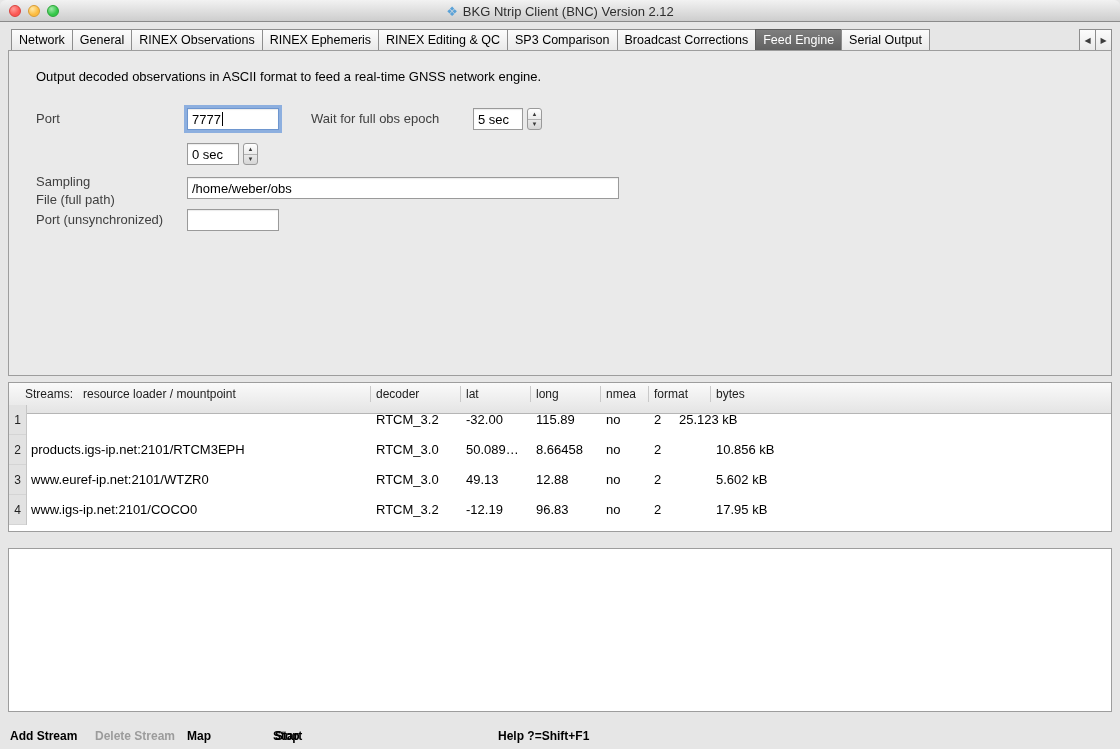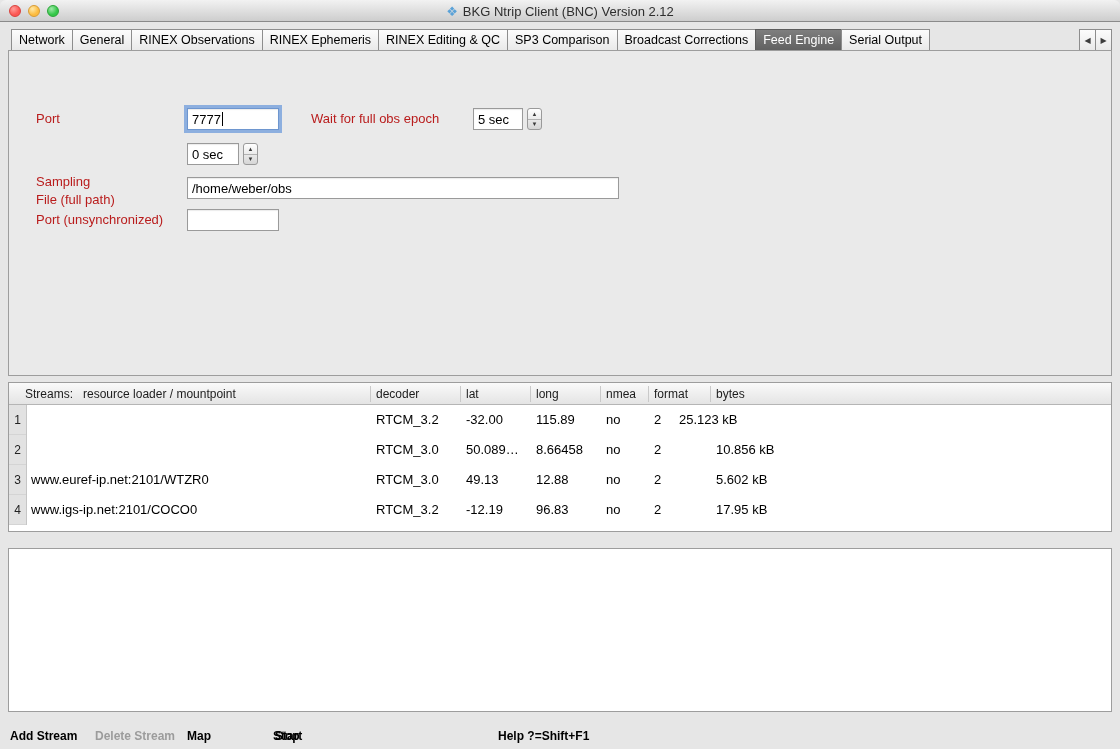--- a/index.html
+++ b/index.html
@@ -51,21 +51,21 @@
     background:linear-gradient(#fcfcfc,#e9e9e9);
     font-size:8px; color:#3c3c3c; display:flex; align-items:center; justify-content:center;
   }
 
   
   .pane {
     position:absolute; top:50px; left:8px; width:1104px; height:326px;
     border:1px solid #9d9d9d; background:#eaeaea;
   }
   .desc { position:absolute; left:27px; top:18px; font-size:13px; color:#000; }
-  .lbl  { position:absolute; font-size:13px; color:#b91c1c; height:22px; line-height:22px; }
+  .lbl  { position:absolute; font-size:13px; color:#404040; height:22px; line-height:22px; }
   .input {
     position:absolute; height:22px; background:#fff;
     border:1px solid #9a9a9a; box-shadow:inset 0 1px 1px rgba(0,0,0,0.08);
     font-size:13px; padding:0 4px; display:flex; align-items:center; color:#000;
   }
   .input.focused {
     border:1px solid #6e96cf;
     box-shadow:0 0 0 3px rgba(125,164,221,0.85), inset 0 1px 1px rgba(0,0,0,0.08);
   }
   .caret { width:1px; height:14px; background:#000; margin-left:1px; }
@@ -75,21 +75,21 @@
   }
   .step { flex:1; display:flex; align-items:center; justify-content:center; font-size:6px; color:#3a3a3a; }
   .step.up { border-bottom:1px solid #b2b2b2; }
 
   
   .table {
     position:absolute; top:382px; left:8px; width:1104px; height:150px;
     border:1px solid #9d9d9d; background:#fff;
   }
   .thead {
-    position:absolute; top:0; left:0; right:0; height:22px;
+    position:absolute; top:0; left:0; right:0; height:31px;
     background:linear-gradient(#fafafa,#e4e4e4); border-bottom:1px solid #b5b5b5;text-align:center;
   }
   .th { position:absolute; top:0; height:22px; line-height:22px; font-size:12px; color:#1c1c1c; white-space:pre; }
   .hsep { position:absolute; top:3px; width:1px; height:16px; background:#c9c9c9; }
   .gutter {
     position:absolute; left:0; top:22px; width:18px; height:120px;
     background:#e2e2e2; border-right:1px solid #c6c6c6;
   }
   .gnum { height:30px; line-height:30px; text-align:center; font-size:12px; color:#222; border-bottom:1px solid #d4d4d4; }
   .trow { position:absolute; left:18px; right:0; height:30px; }
@@ -142,20 +142,21 @@
     <div class="tab">Broadcast Corrections</div>
     <div class="tab selected">Feed Engine</div>
     <div class="tab">Serial Output</div>
   </div>
   <div class="tab-scroll">
     <span class="tsb">◀</span>
     <span class="tsb">▶</span>
   </div>
 
   <div class="pane">
+    <div class="desc">Output decoded observations in ASCII format to feed a real-time GNSS network engine.</div>
 
     <div class="lbl" style="left:27px; top:57px;">Port</div>
     <div class="input focused" style="left:178px; top:57px; width:92px;">
       <span>7777</span>
         <span class="caret"></span>
     </div>
 
     <div class="lbl" style="left:302px; top:57px;">Wait for full obs epoch</div>
     <div class="input" style="left:464px; top:57px; width:50px;">
       <span>5 sec</span>
@@ -211,20 +212,21 @@
 
     <div class="trow" style="top:22px;">
       <div class="td" style="left:349px;">RTCM_3.2</div>
       <div class="td" style="left:439px;">-32.00</div>
       <div class="td" style="left:509px;">115.89</div>
       <div class="td" style="left:579px;">no</div>
       <div class="td" style="left:627px;">2</div>
       <div class="td" style="left:652px;">25.123 kB</div>
     </div>
     <div class="trow" style="top:52px;">
+      <div class="td" style="left:4px;">products.igs-ip.net:2101/RTCM3EPH</div>
       <div class="td" style="left:349px;">RTCM_3.0</div>
       <div class="td" style="left:439px;">50.089…</div>
       <div class="td" style="left:509px;">8.66458</div>
       <div class="td" style="left:579px;">no</div>
       <div class="td" style="left:627px;">2</div>
       <div class="td" style="left:689px;">10.856 kB</div>
     </div>
     <div class="trow" style="top:82px;padding-left:26px;">
       <div class="td" style="left:4px;">www.euref-ip.net:2101/WTZR0</div>
       <div class="td" style="left:349px;">RTCM_3.0</div>

